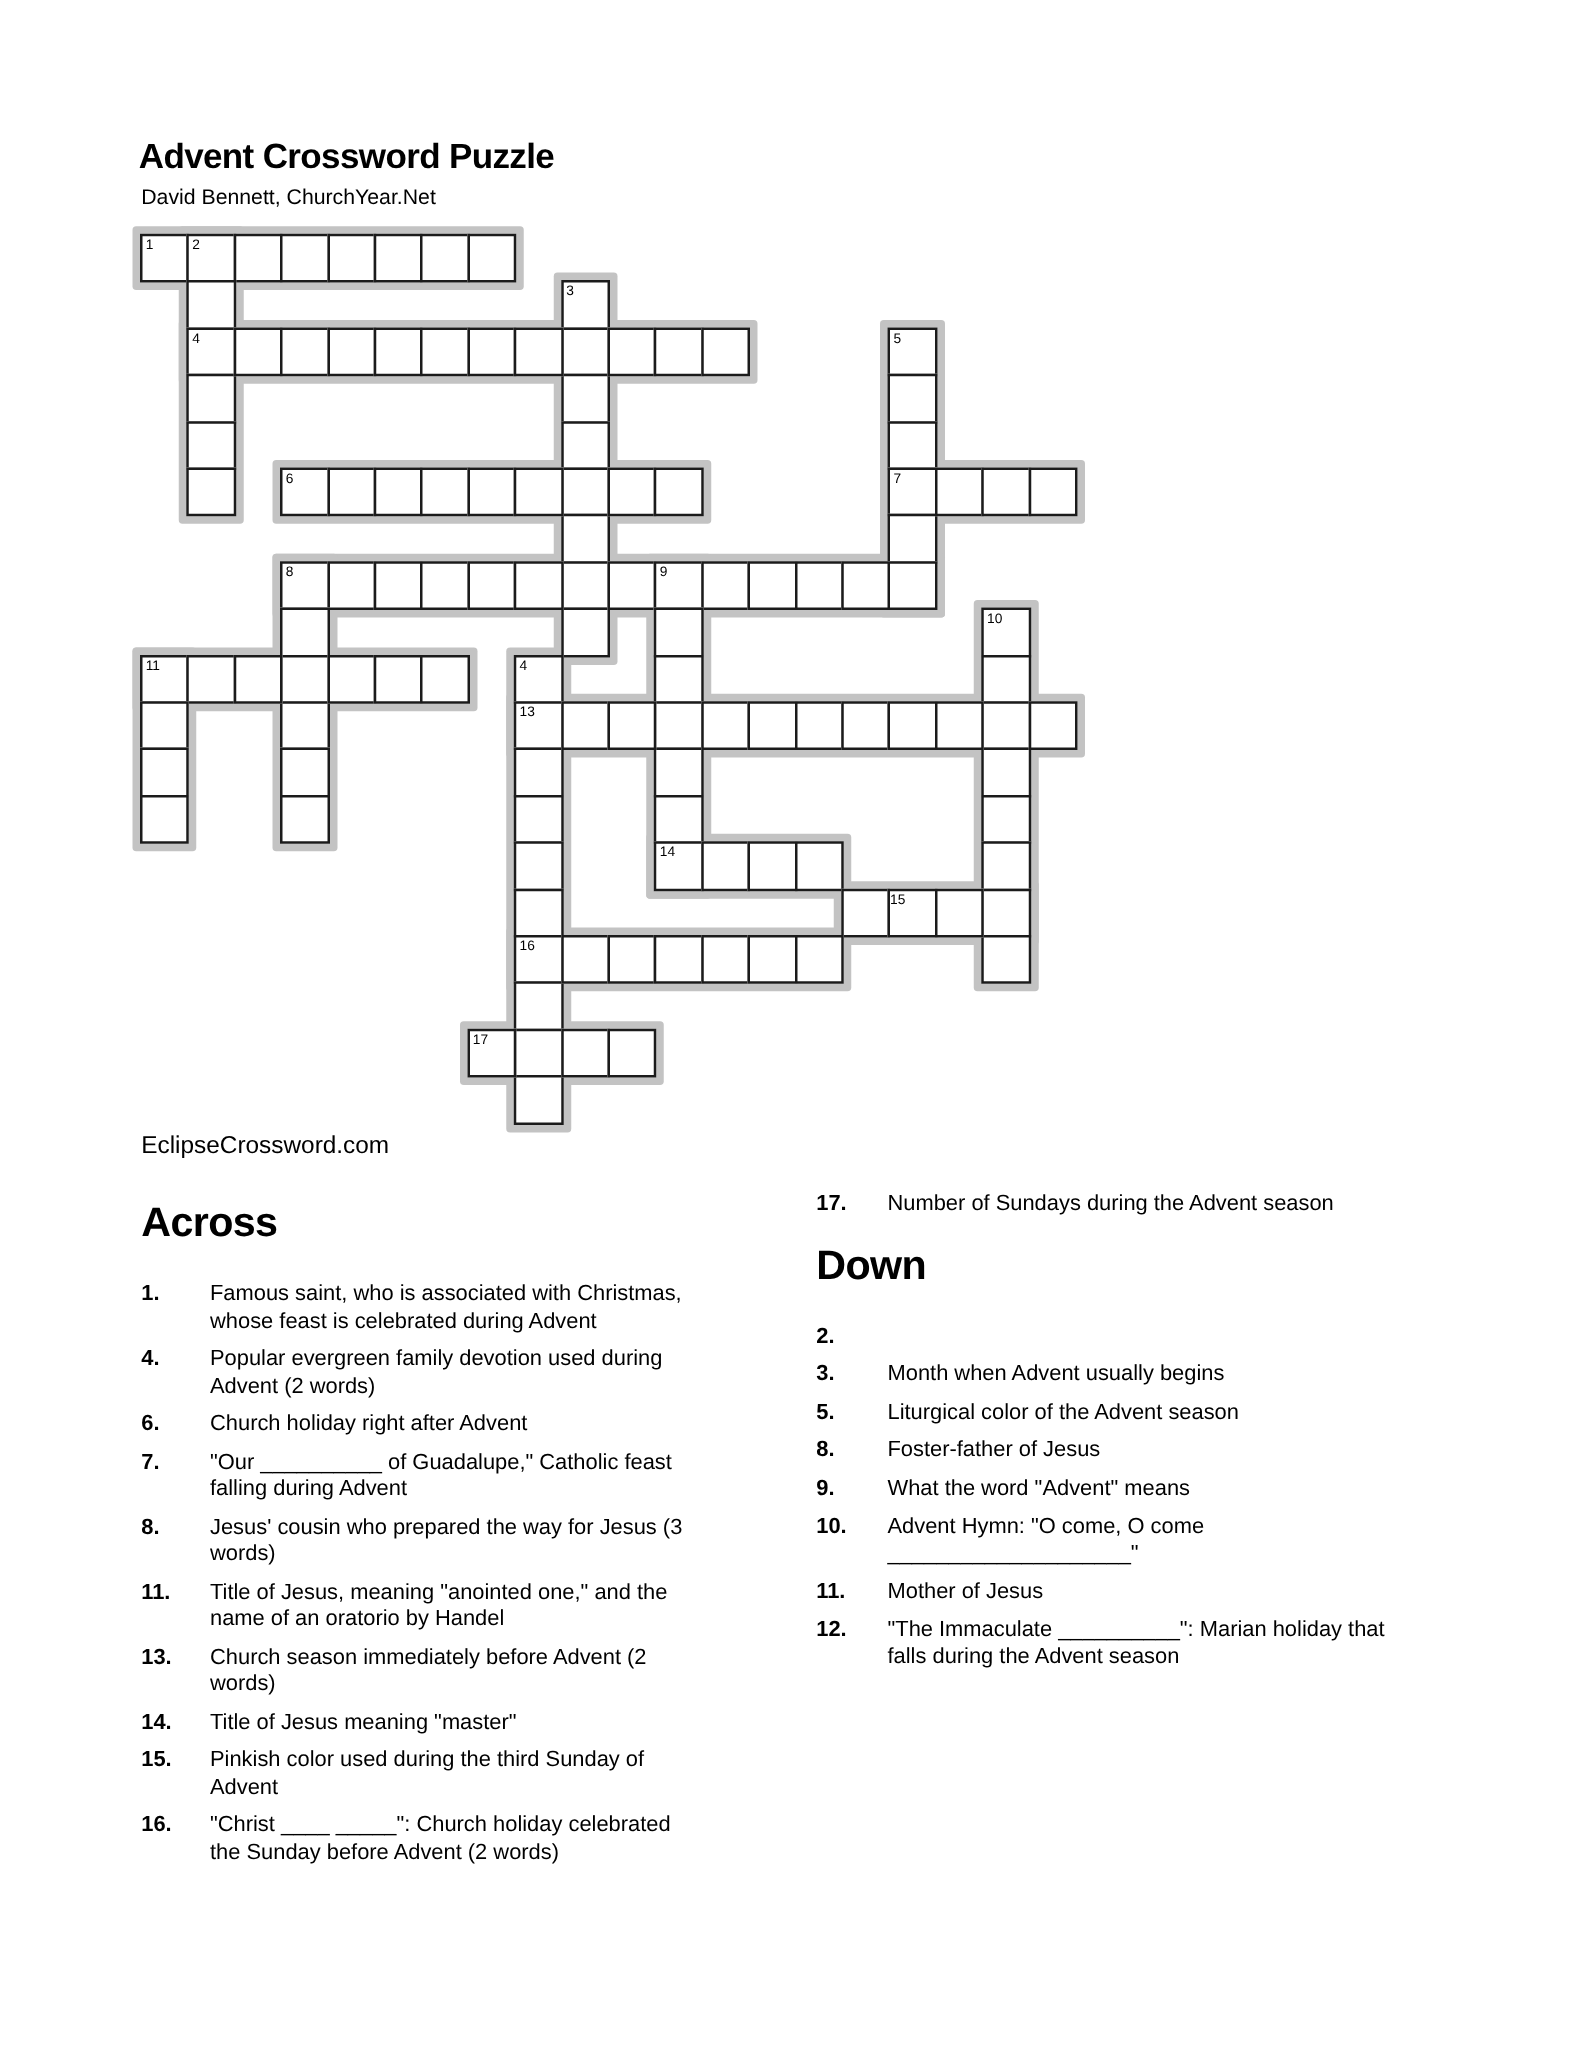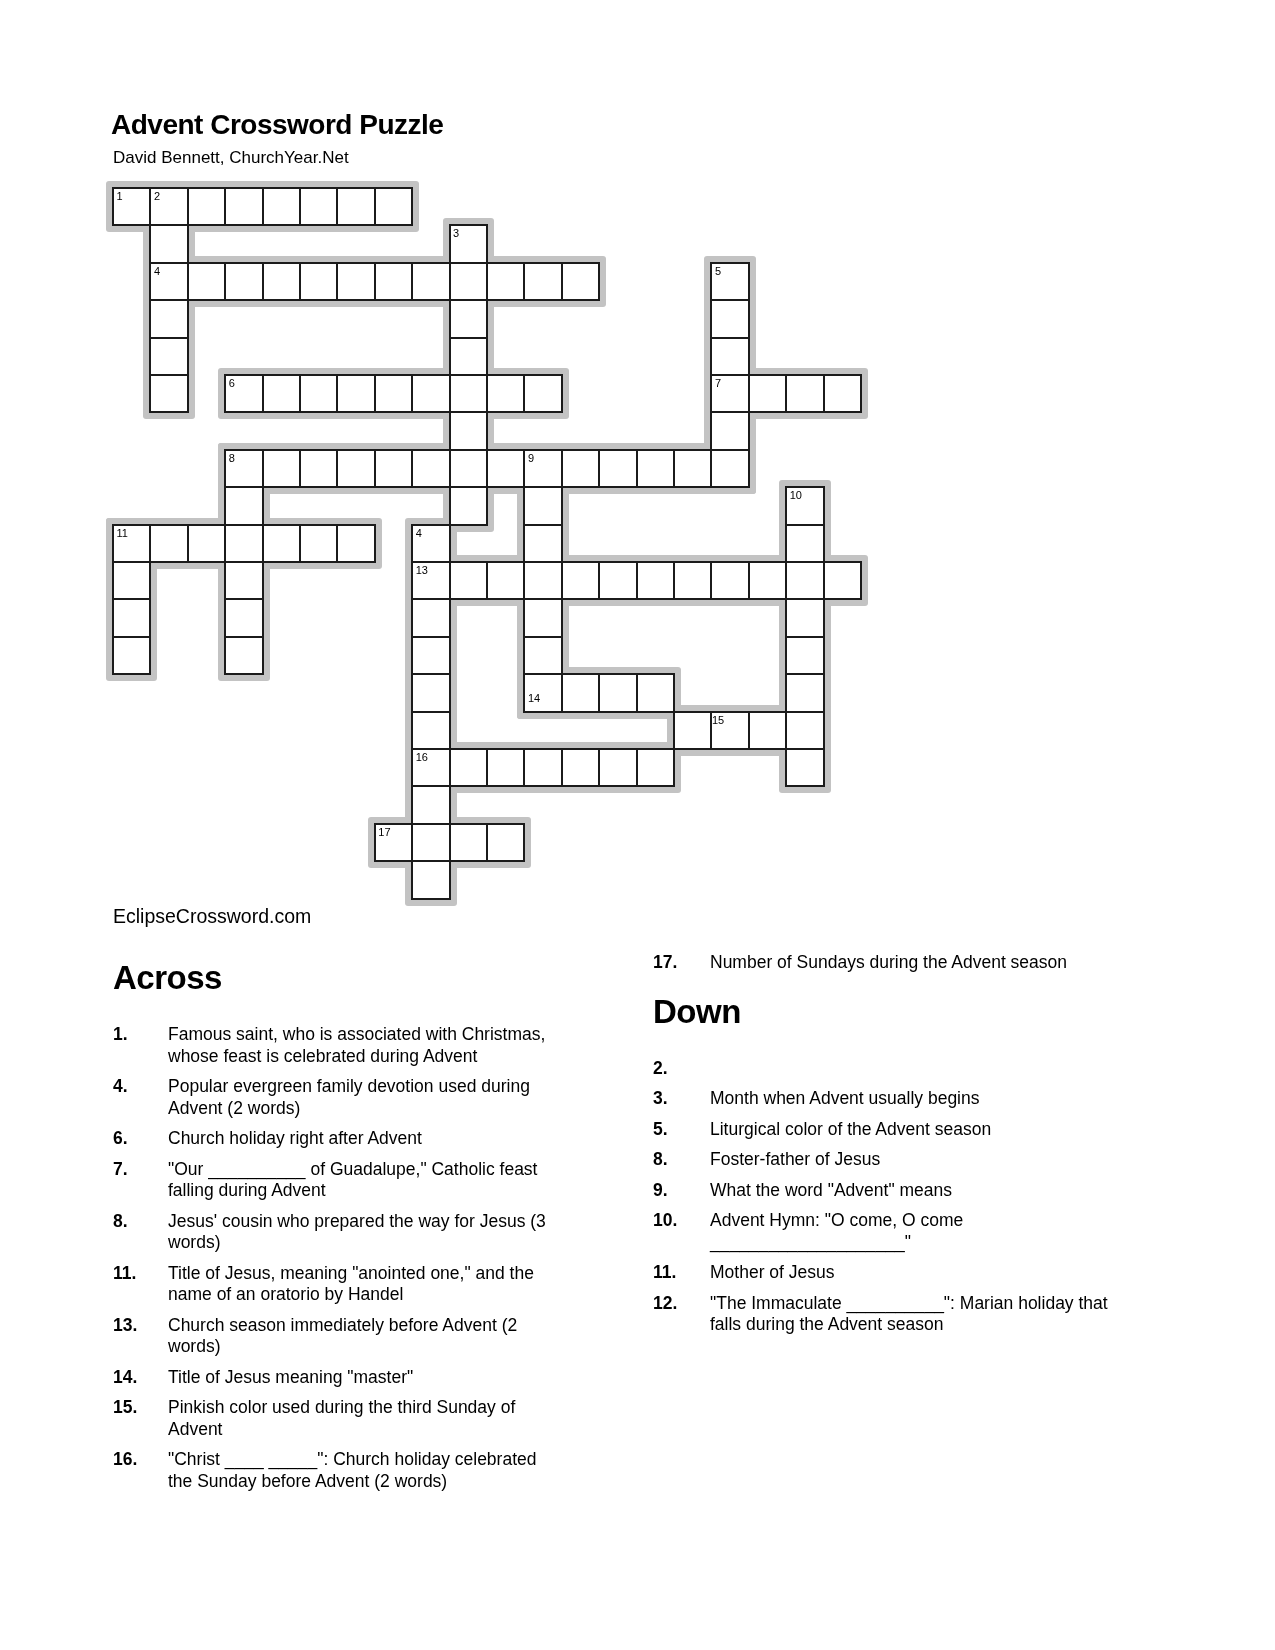--- a/index.html
+++ b/index.html
@@ -228,21 +228,21 @@
       <div class="cell-label" style="left: 153.9px; top: 264.8px; color: rgb(0, 0, 0);">4</div>
       <div class="cell-label" style="left: 714.9px; top: 264.8px; color: rgb(0, 0, 0);">5</div>
       <div class="cell-label" style="left: 228.7px; top: 377px; color: rgb(0, 0, 0);">6</div>
       <div class="cell-label" style="left: 714.9px; top: 377px; color: rgb(0, 0, 0);">7</div>
       <div class="cell-label" style="left: 228.7px; top: 451.8px; color: rgb(0, 0, 0);">8</div>
       <div class="cell-label" style="left: 527.9px; top: 451.8px; color: rgb(0, 0, 0);">9</div>
       <div class="cell-label" style="left: 789.7px; top: 489.2px; color: rgb(0, 0, 0); text-align: center;">10</div>
       <div class="cell-label" style="left: 116.5px; top: 526.6px; color: rgb(0, 0, 0);">11</div>
       <div class="cell-label" style="left: 415.7px; top: 526.6px; color: rgb(0, 0, 0);">4</div>
       <div class="cell-label" style="left: 415.7px; top: 564px; color: rgb(0, 0, 0);">13</div>
-      <div class="cell-label" style="left: 527.9px; top: 676.2px; color: rgb(0, 0, 0); margin-top: 16px;">14</div>
+      <div class="cell-label" style="left: 527.9px; top: 676.2px; color: rgb(0, 0, 0);">14</div>
       <div class="cell-label" style="left: 712px; top: 713.6px; color: rgb(0, 0, 0);">15</div>
       <div class="cell-label" style="left: 415.7px; top: 751px; color: rgb(0, 0, 0);">16</div>
       <div class="cell-label" style="left: 378.3px; top: 825.8px; color: rgb(0, 0, 0);">17</div>
     </div>
 
   <div class="credit">EclipseCrossword.com</div>
 
   <div class="clues col-left">
     <h2>Across</h2>
     <div id="across-list">

